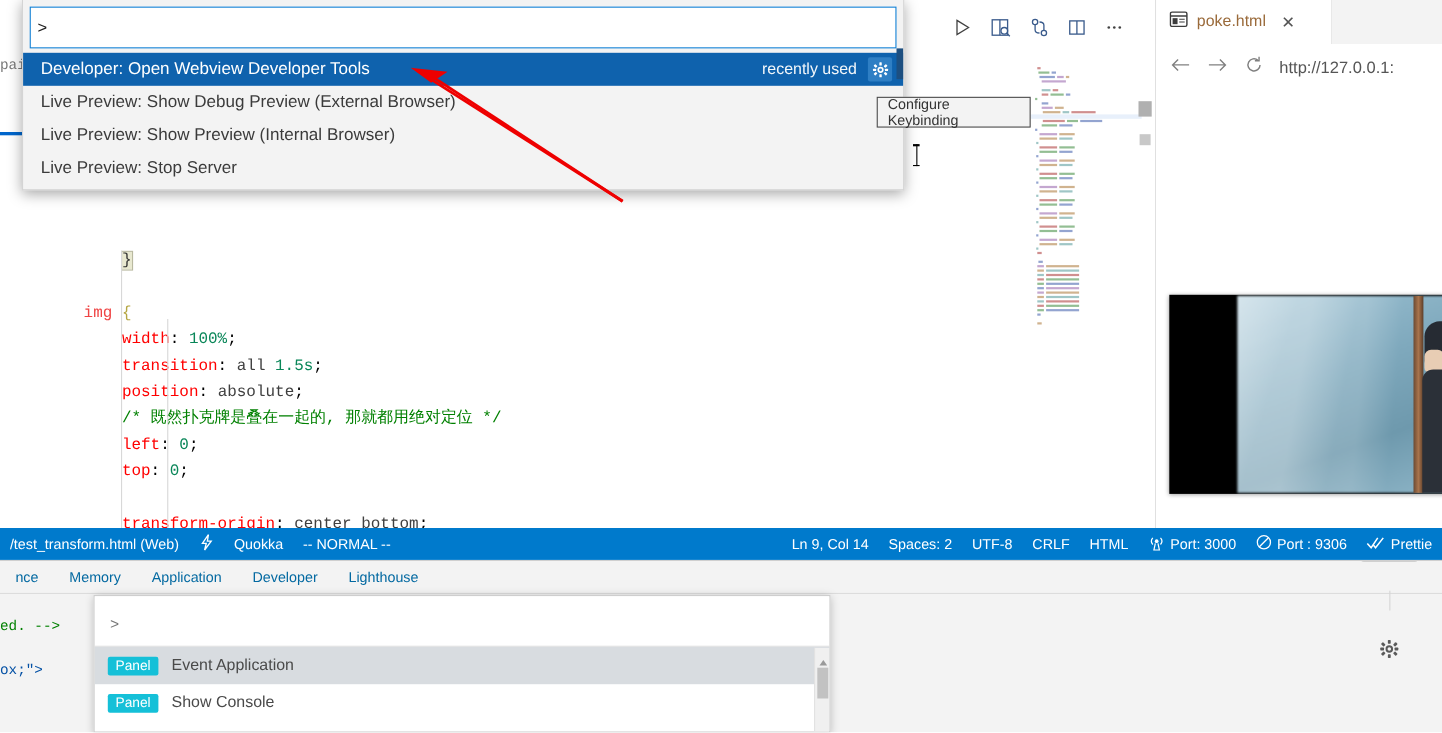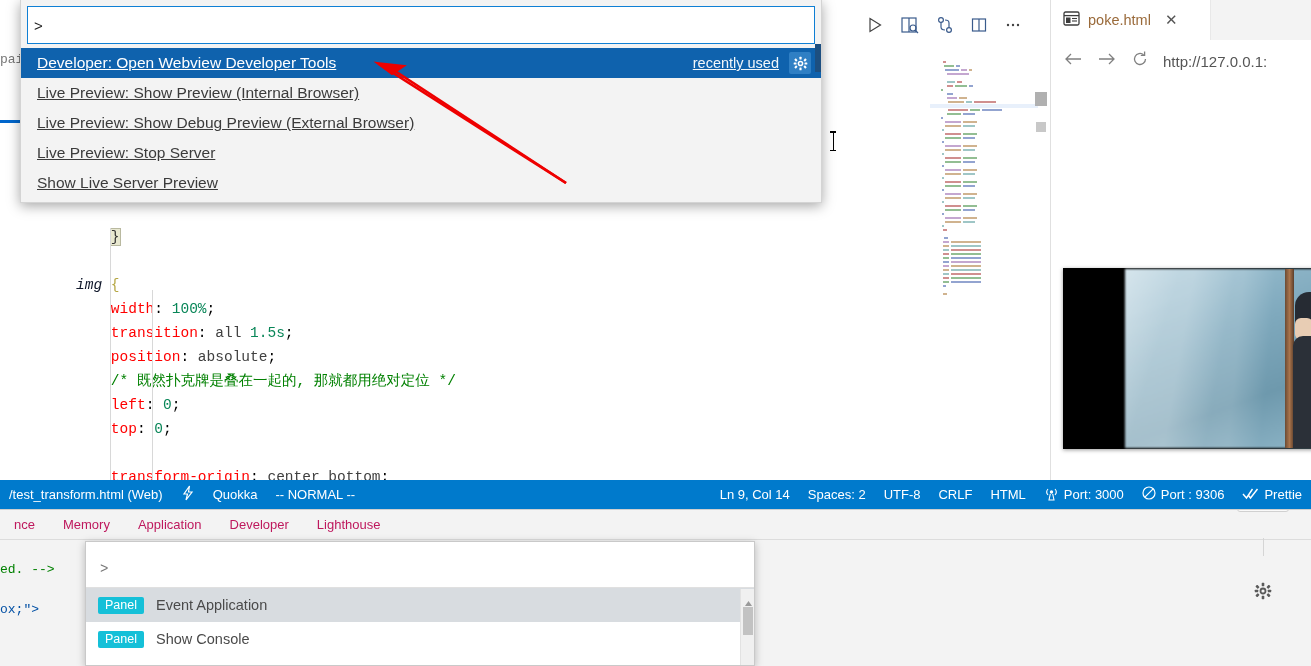--- a/index.html
+++ b/index.html
@@ -28,21 +28,21 @@
   
   .code-area {
     position: absolute; left: 0; top: 225px; width: 1040px; height: 255px;
     font-family: "Liberation Mono", monospace;
     font-size: 14.5px; line-height: 24px; color: #333;
     background: #fff;
     white-space: pre;
     overflow: hidden;
   }
   .code-line { height: 24px; padding-left: 76px; position: relative; }
-  .tok-tag    { color: #0f172a; font-style: italic; }
+  .tok-tag    { color: #ef4444; }
   .tok-prop   { color: #ff0000; }
   .tok-val    { color: #404040; }
   .tok-num    { color: #098658; }
   .tok-cmt    { color: #008000; }
   .tok-brace  { color: #b5a642; }
   .tok-plain  { color: #000; }
   .brace-hl { background:#e8e8d0; outline:1px solid #b9b9a0; }
 
   
   .edge-frag {
@@ -91,21 +91,21 @@
   #palette .input-wrap { padding: 6px 6px 4px 6px; background:#f3f3f3; }
   #palette input {
     width: 100%; height: 38px; padding: 0 6px;
     border: 1px solid #0f7fd4; outline: none;
     font-family: "Liberation Sans", sans-serif; font-size: 15px; color:#222;
     background:#fff;
   }
   .pal-list { padding-bottom: 4px; }
   .pal-item {
     height: 30px; display:flex; align-items:center; padding: 0 10px 0 16px;
-    font-size: 15.5px; color: #3b3b3b; position: relative; text-decoration: underline;
+    font-size: 15.5px; color: #3b3b3b; position: relative;
   }
   .pal-item.selected { background:#0f62ad; color:#ffffff; }
   .pal-item .label { flex: 0 0 auto; }
   .pal-item .spacer { flex: 1 1 auto; }
   .pal-item .right-note { font-size: 14.5px; opacity: 0.95; margin-right: 10px;}
   .gear-btn {
     width: 22px; height: 22px; display:flex; align-items:center; justify-content:center;
     background: #2f7fc4; border-radius: 2px;
   }
   .pal-scroll-hint { position:absolute; right:0; top:44px; width:6px; height:28px; background:#1d4f80; }
@@ -186,21 +186,21 @@
 
   
   #devtools {
     position:absolute; left:0; top: 509px; width: 1311px; height: 157px;
     background:#f3f3f3; border-top: 1px solid #cfcfcf; z-index: 20; overflow:hidden;
   }
   .dt-tabbar {
     position:relative; height: 30px; display:flex; align-items:center;
     background:#f3f3f3; border-bottom: 1px solid #dcdcdc; padding-left: 0px;
   }
-  .dt-tab { font-size: 13px; color:#be185d; padding: 0 14px; white-space:nowrap;}
+  .dt-tab { font-size: 13px; color:#0369a1; padding: 0 14px; white-space:nowrap;}
   .dt-tabbar .right {
     margin-left:auto; display:flex; align-items:center; gap: 26px; padding-right: 10px; flex-direction: column;
   }
   .count-box {
     display:flex; align-items:center; gap:4px; border:1px solid #d0d0d0; border-radius:3px;
     padding: 1px 6px; font-size: 12.5px; color:#444; background:#f9f9f9;
   }
   .dt-sub {
     position:absolute; left: 740px; top: 39px; width: 571px; height: 28px;
     display:flex; align-items:center; border-bottom:1px solid #dcdcdc; background:#f3f3f3;
@@ -596,39 +596,38 @@
                 <rect x="13.8" y="7.7" width="3.4" height="2.6" rx="0.6"></rect>
                 <rect x="2.2" y="3.1" width="2.6" height="3.4" rx="0.6" transform="rotate(-45 3.5 4.8)"></rect>
                 <rect x="13.2" y="11.5" width="2.6" height="3.4" rx="0.6" transform="rotate(-45 14.5 13.2)"></rect>
                 <rect x="13.2" y="3.1" width="2.6" height="3.4" rx="0.6" transform="rotate(45 14.5 4.8)"></rect>
                 <rect x="2.2" y="11.5" width="2.6" height="3.4" rx="0.6" transform="rotate(45 3.5 13.2)"></rect>
               </g>
             </svg>
           </span>
         </div>
         <div class="pal-item">
+          <span class="label">Live Preview: Show Debug Preview (External Browser)</span>
+          <span class="spacer"></span>
+        </div>
+        <div class="pal-item">
           <span class="label">Live Preview: Show Preview (Internal Browser)</span>
-          <span class="spacer"></span>
-        </div>
-        <div class="pal-item">
-          <span class="label">Live Preview: Show Debug Preview (External Browser)</span>
           <span class="spacer"></span>
         </div>
         <div class="pal-item">
           <span class="label">Live Preview: Stop Server</span>
           <span class="spacer"></span>
         </div>
-        <div class="pal-item">
-          <span class="label">Show Live Server Preview</span>
-          <span class="spacer"></span>
-        </div>
       </div>
     <div class="pal-scroll-hint"></div>
   </div>
 
+  <div id="tooltip">
+    <span>Configure Keybinding</span>
+  </div>
 
   <svg id="annot-arrow">
     <g stroke="#ee0000" stroke-width="2.6" fill="none">
       <line x1="566" y1="183" x2="392" y2="69"></line>
       <line x1="566" y1="183" x2="379" y2="64"></line>
     </g>
     <path d="M377 63 L404 66 L392 74 Z" fill="#ee0000" stroke="#ee0000" stroke-width="2"></path>
   </svg>
 
   <div id="statusbar">

